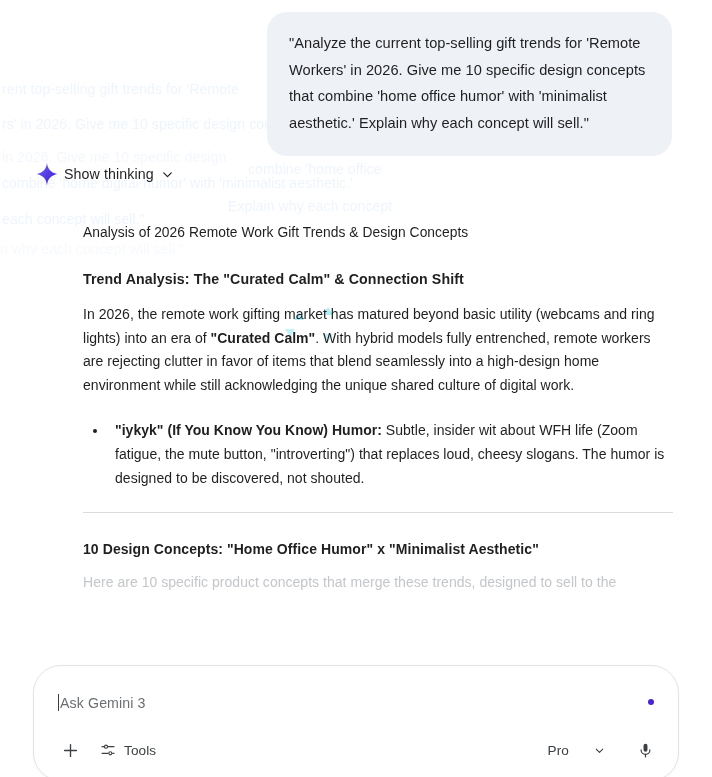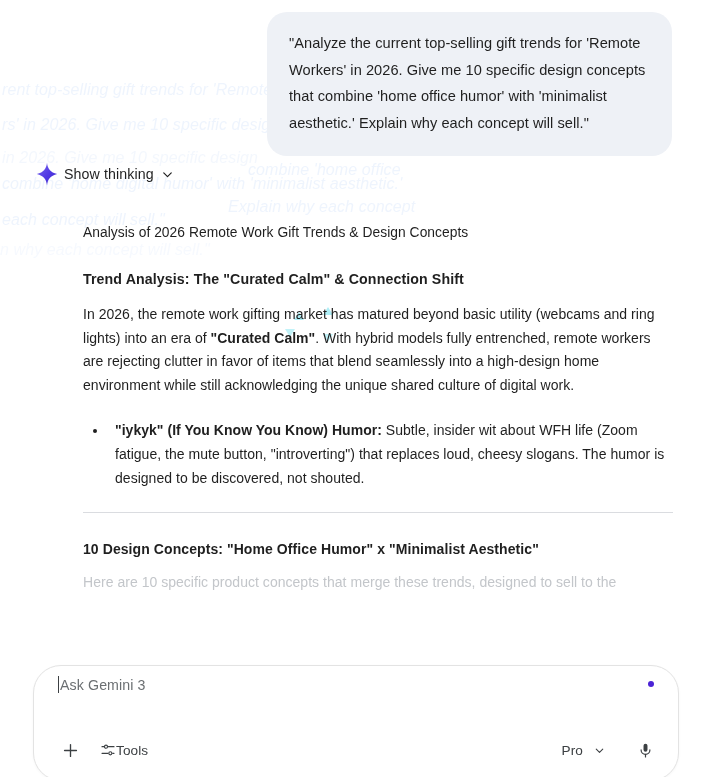--- a/index.html
+++ b/index.html
@@ -23,27 +23,26 @@
 
   
   .ghost-layer {
     position: absolute;
     inset: 0;
     pointer-events: none;
     z-index: 1;
   }
   .ghost {
     position: absolute;
-    font-size: 16px;
+    font-size: 14px;
     line-height: 23.5px;
     letter-spacing: 0.1px;
     color: rgba(150, 185, 240, 0.16);
     white-space: nowrap;
     filter: blur(0.45px);
-    font-style: italic;
   }
   .ghost.g1 { left: 2px;   top: 78px;  }
   .ghost.g2 { left: 2px;   top: 113px; }
   .ghost.g3 { left: 2px;   top: 146px; color: rgba(150,185,240,0.11); }
   .ghost.g4 { left: 2px;   top: 172px; }
   .ghost.g5 { left: 2px;   top: 208px; }
   .ghost.g6 { left: 248px; top: 158px; }
   .ghost.g7 { left: 228px; top: 195px; }
   .ghost.g8 { left: 0px;   top: 238px; color: rgba(150,185,240,0.09); }
 
@@ -198,21 +197,21 @@
     width: 646px;
     height: 116px;
     background: #ffffff;
     border: 1px solid #e3e3e3;
     border-radius: 28px;
     z-index: 6;
     box-shadow: 0 1px 3px rgba(0,0,0,0.035);
   }
   .composer-input-row {
     position: absolute;
-    left: 24px; top: 10px; right: 24px;
+    left: 24px; top: 28px; right: 24px;
     display: flex;
     align-items: center;
   }
   .caret {
     width: 1px;
     height: 17px;
     background: #3c4043;
     margin-right: 1px;
   }
   .placeholder {
@@ -235,31 +234,32 @@
     align-items: center;
   }
   .plus-btn {
     width: 24px; height: 24px;
     display: flex; align-items: center; justify-content: center;
     margin-right: 18px;
   }
   .tools-btn {
     display: flex;
     align-items: center;
+    gap: 8px;
   }
   .tools-label {
     font-size: 13.6px;
     color: #3c4043;
     letter-spacing: 0.1px;
   }
   .spacer { flex: 1; }
   .model-btn {
     display: flex;
     align-items: center;
-    gap: 10px;
+    gap: 24px;
     margin-right: 28px;
   }
   .model-label {
     font-size: 13.6px;
     color: #3c4043;
     letter-spacing: 0.1px;
   }
   .mic-btn {
     width: 22px; height: 22px;
     display: flex; align-items: center; justify-content: center;

